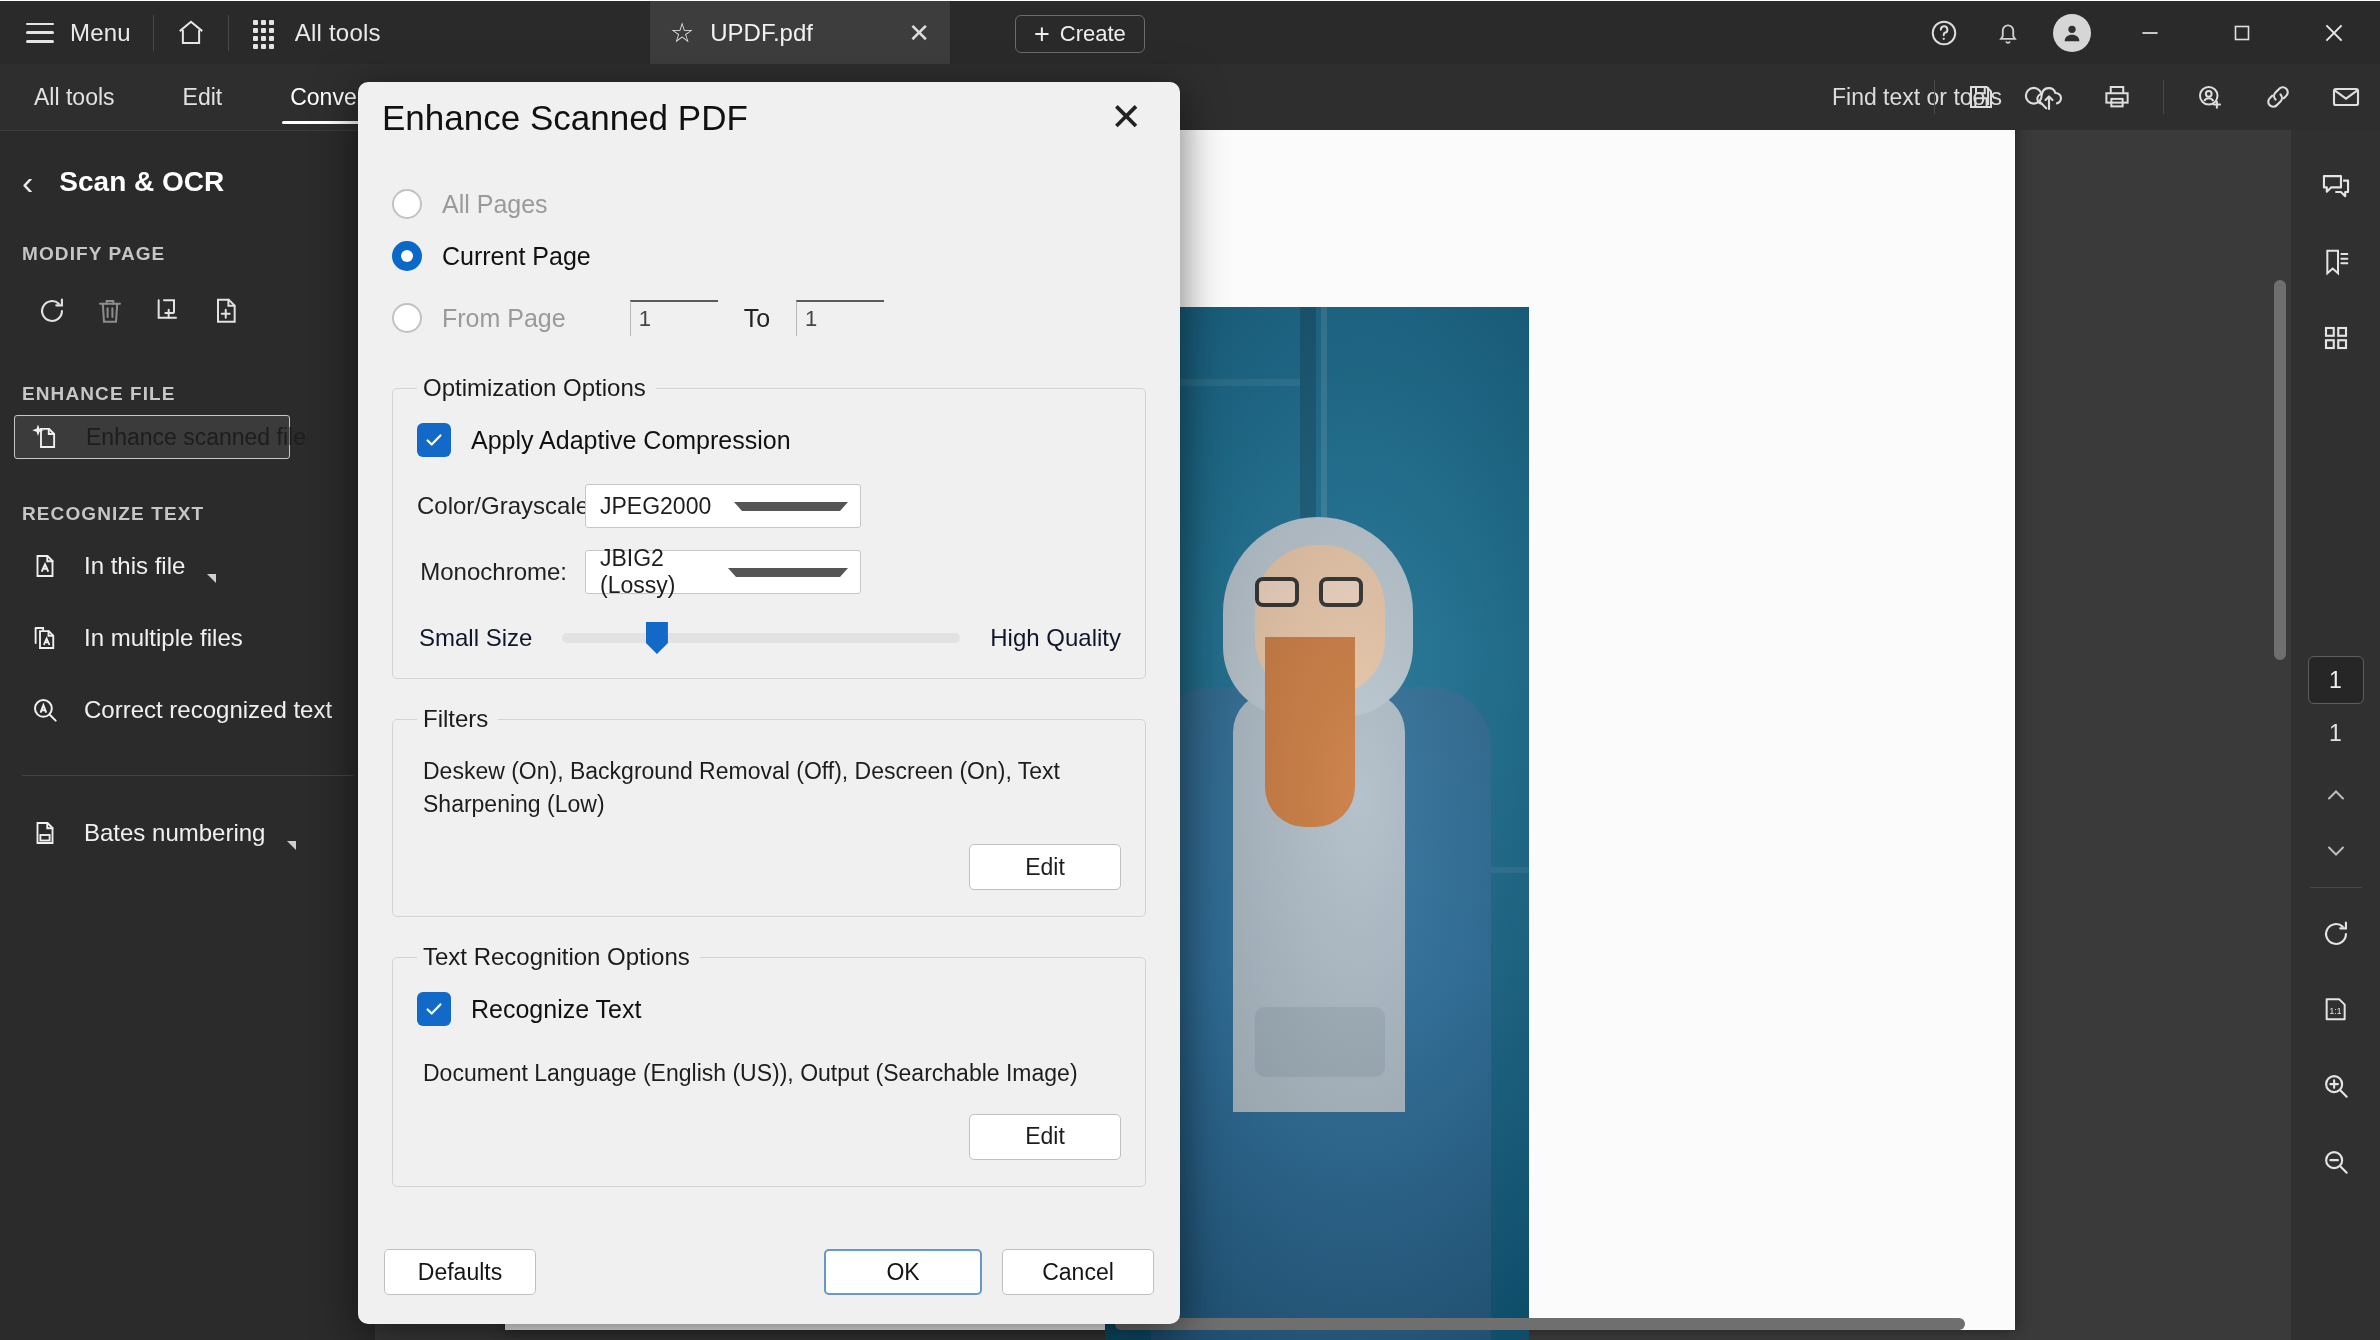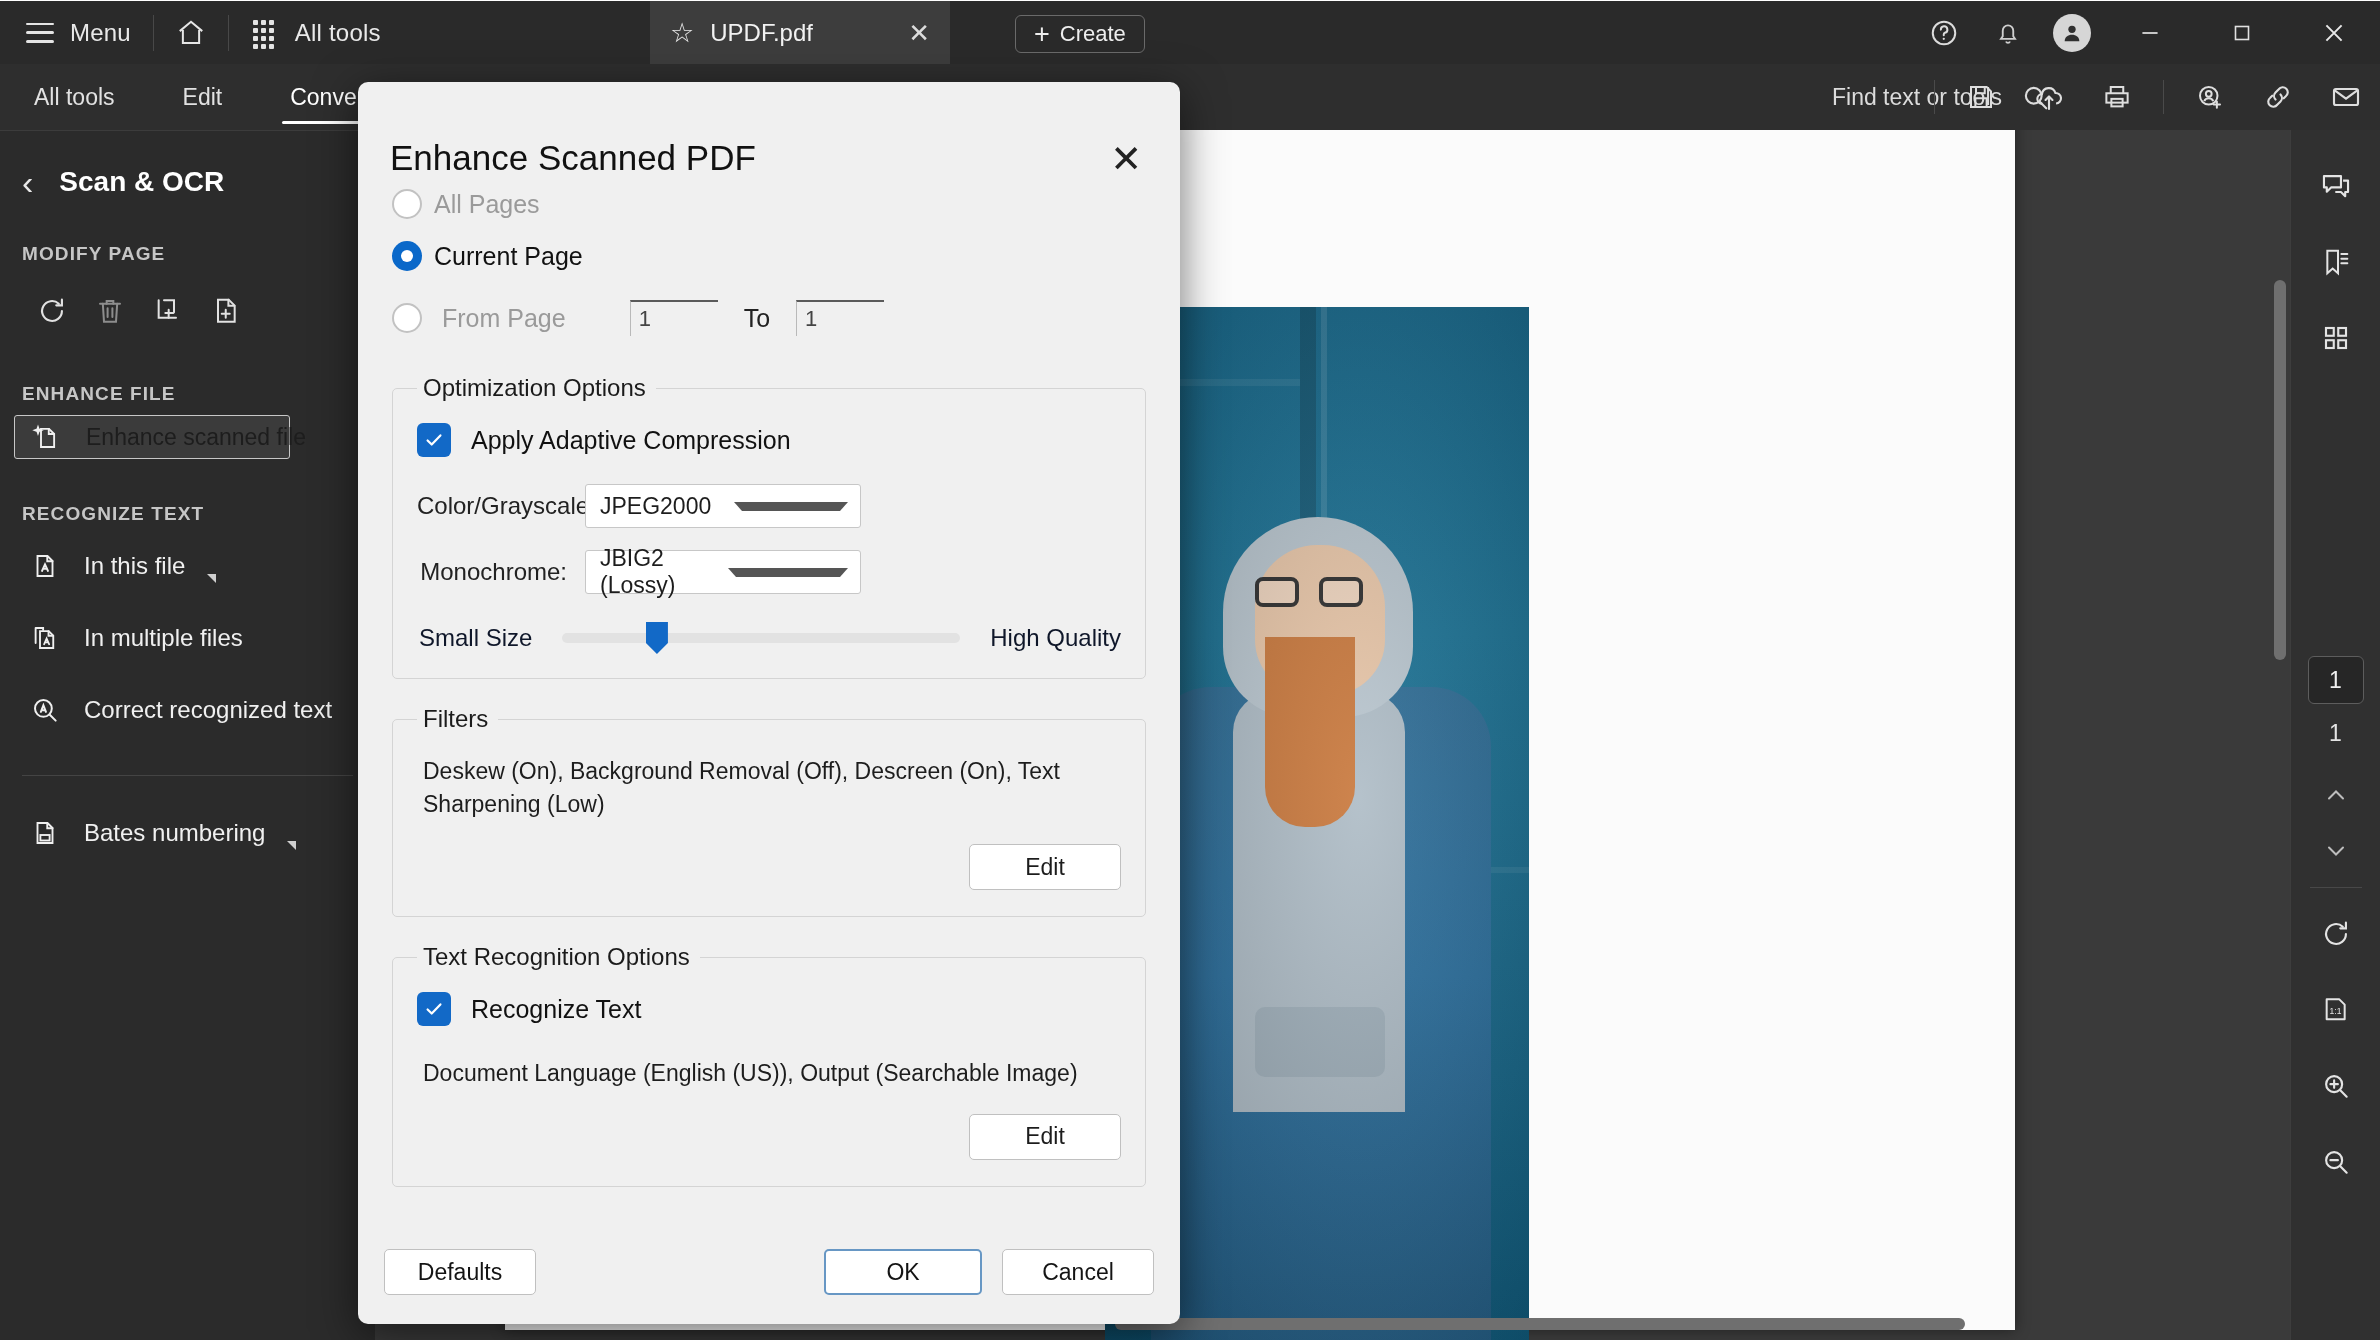--- a/index.html
+++ b/index.html
@@ -134,26 +134,26 @@
   }
   .pagetot{ color:#e4e4e4; font-size:23px; margin-top:16px;}
   .railsep{ width:52px; height:1px; background:#484848; margin:8px 0;}
 
   
   #dialog{
     position:absolute; left:358px; top:82px; width:822px; height:1242px;
     background:#f0f0f0; border-radius:10px; box-shadow:0 10px 44px rgba(0,0,0,.55);
     display:flex; flex-direction:column;
   }
-  .dlg-head{ height:96px; display:flex; align-items:flex-end; padding:16px 34px 0 24px; flex:none;margin-left:8px;}
+  .dlg-head{ height:96px; display:flex; align-items:flex-start; padding:16px 34px 0 24px; flex:none;}
   .dlg-title{ font-size:35px; color:#111; flex:1;}
   .dlg-x{ font-size:38px; color:#222; cursor:pointer; font-weight:300; line-height:1; padding:0 4px;}
   .dlg-body{ padding:0 22px; flex:1; }
 
-  .radio-row{ display:flex; align-items:center; gap:12px; height:52px; margin-left:12px;}
+  .radio-row{ display:flex; align-items:center; gap:20px; height:52px; margin-left:12px;}
   .radio{ width:30px; height:30px; border-radius:50%; border:2px solid #c2c2c2; background:#fff; flex:none;}
   .radio.on{ border:none; background:#0a68c9; position:relative;}
   .radio.on:after{ content:""; position:absolute; left:9px; top:9px; width:12px; height:12px; border-radius:50%; background:#fff;}
   .rlabel{ font-size:25px; color:#333;}
   .rlabel.dim{ color:#9a9a9a;}
   .rlabel.on{ color:#111;}
 
   .frompage-row{ display:flex; align-items:center; gap:20px; height:60px; margin:6px 0 0 12px;}
   .pinput{
     width:88px; height:36px; border:none; border-top:2px solid #5a5a5a; border-left:1px solid #b9b9b9;

